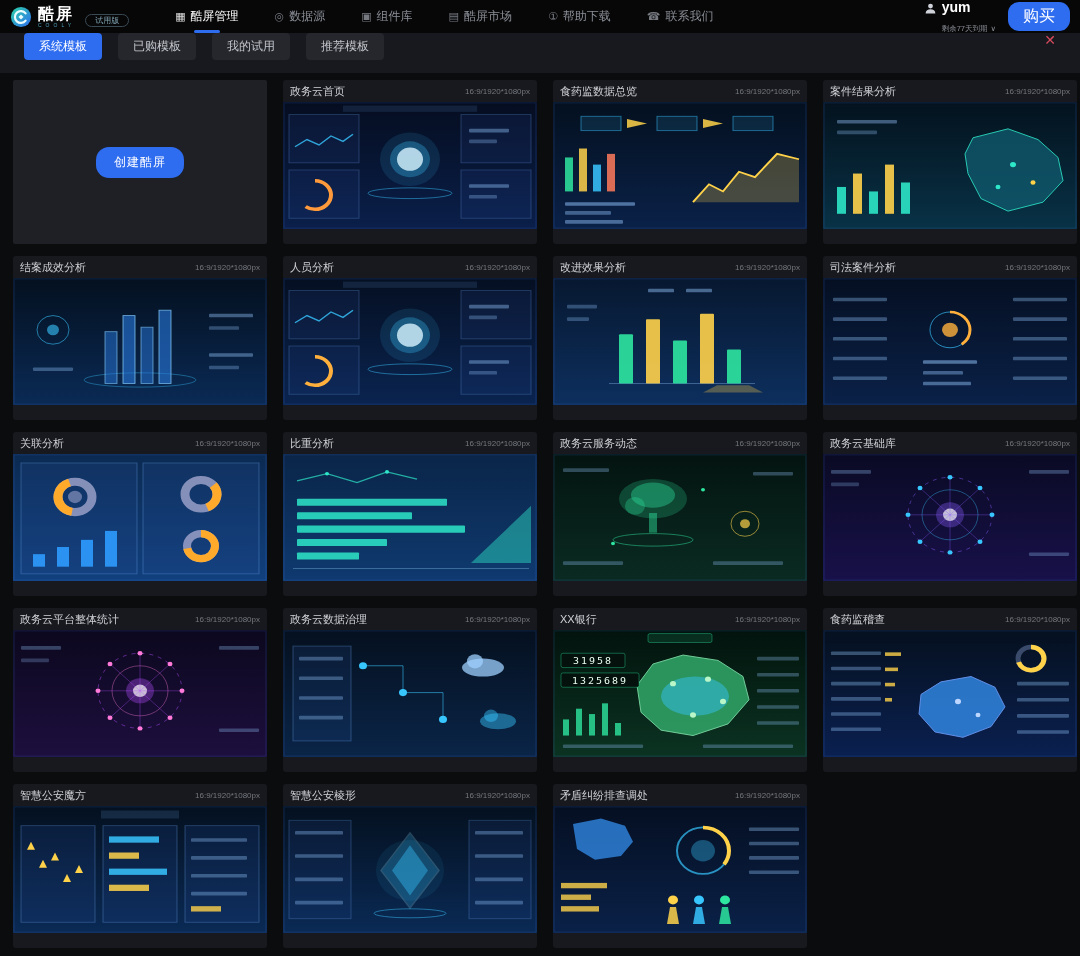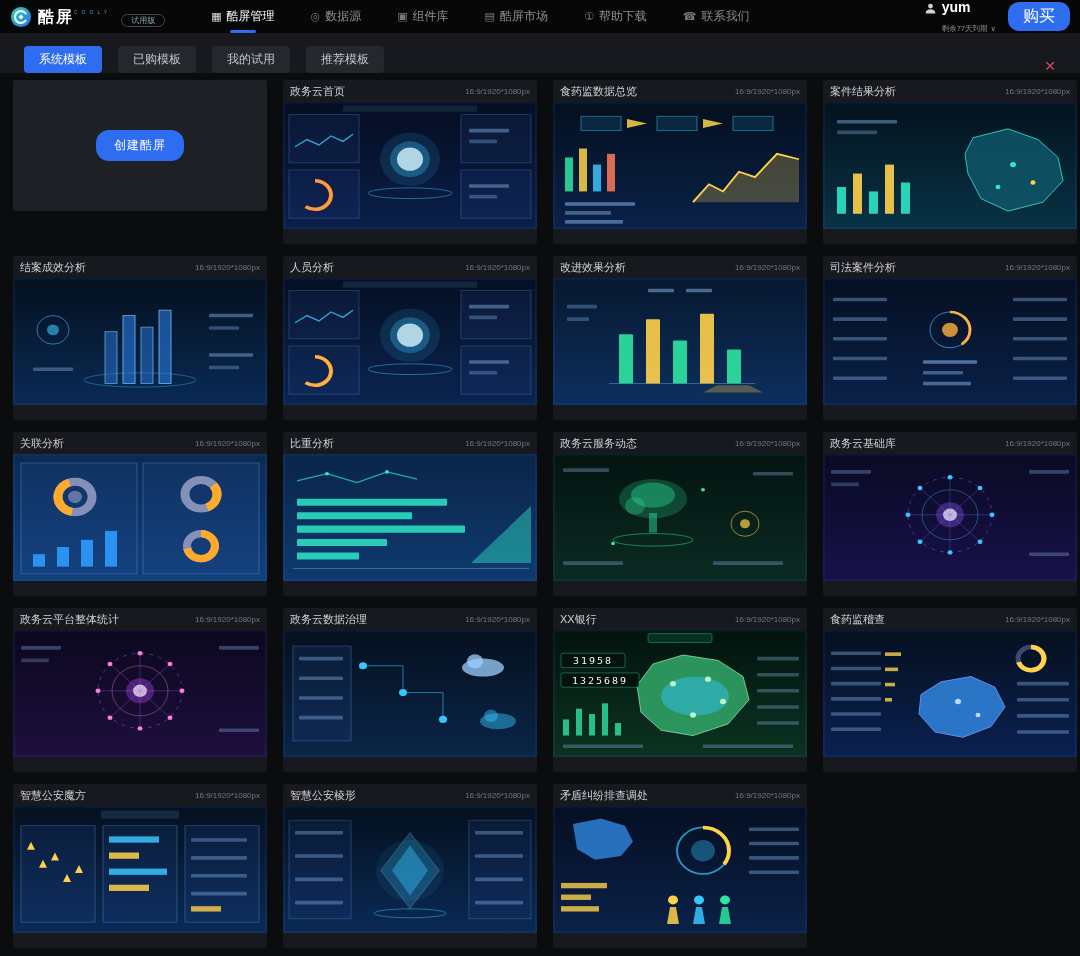--- a/index.html
+++ b/index.html
@@ -1,44 +1,44 @@
 <!DOCTYPE html>
 <html><head>
 <meta charset="utf-8">
 <style>
   html,body{margin:0;padding:0;background:#0b0c0e;width:1080px;height:956px;overflow:hidden;
     font-family:"Liberation Sans","DejaVu Sans",sans-serif;color:#ddd;-webkit-font-smoothing:antialiased;}
   
   .navbar{height:33px;background:#070708;display:flex;align-items:center;padding:0 10px;}
   .logo-group{display:flex;align-items:center;gap:6px;}
   .logo-mark{width:22px;height:22px;flex:0 0 auto;}
-  .logo-col{display:flex;flex-direction:row;line-height:1;}
+  .logo-col{display:flex;flex-direction:column;line-height:1;}
   .logo-text{font-size:16px;font-weight:bold;color:#fff;letter-spacing:2px;}
   .logo-sub{font-size:5px;letter-spacing:4px;color:#4e9fb8;margin-top:1px;}
   .trial-badge{border:1px solid #3a4a55;color:#7fa2b0;font-size:8px;padding:0 9px;border-radius:9px;margin-left:4px;margin-top:8px;text-align:center;}
   .main-nav{display:flex;gap:36px;margin-left:46px;height:33px;}
   .nav-item{display:flex;align-items:center;gap:5px;font-size:12px;color:#8a8e96;cursor:pointer;position:relative;height:33px;}
   .nav-item .glyph{font-size:11px;opacity:.85;}
   .nav-item.active{color:#fff;}
   .nav-item .active-underline{position:absolute;bottom:0;left:50%;transform:translateX(-50%);width:26px;height:3px;border-radius:2px;background:#2e6cf0;}
   .nav-right{margin-left:auto;display:flex;align-items:center;gap:12px;}
   .user-block{display:flex;align-items:flex-start;gap:5px;cursor:pointer;}
   .avatar-icon{width:13px;height:13px;margin-top:2px;}
   .user-texts{display:flex;flex-direction:column;line-height:1.15;}
   .user-name{font-size:14px;color:#fff;font-weight:bold;}
   .user-plan{font-size:7.5px;color:#8a8e96;display:flex;align-items:center;gap:3px;margin-top:10px;}
   .buy-btn{background:#2e6cf0;color:#fff;font-size:16px;border:none;border-radius:11px;padding:4px 15px;cursor:pointer;}
   
-  .filter-bar{height:40px;background:#17191e;display:flex;align-items:flex-end;padding:0 24px;gap:16px;}
+  .filter-bar{height:40px;background:#17191e;display:flex;align-items:flex-start;padding:0 24px;gap:16px;}
   .tab{font-size:12px;color:#c3c6cc;background:#25272d;padding:5px 15px;border-radius:4px;cursor:pointer;}
   .tab.active{background:#2e6cf0;color:#fff;}
   .close-btn{margin-left:auto;color:#d84b5e;font-size:14px;font-weight:bold;cursor:pointer;line-height:1;}
   
   .grid{display:grid;grid-template-columns:repeat(4,254px);gap:12px 16px;padding:7px 13px;}
-  .create-cell{background:#1e2026;height:131px;border-radius:2px;display:flex;align-items:center;justify-content:center;}
+  .create-cell{background:#1e2026;height:164px;border-radius:2px;display:flex;align-items:center;justify-content:center;}
   .create-btn{background:#2e6cf0;color:#fff;border:none;border-radius:13px;padding:7px 18px;font-size:12px;cursor:pointer;letter-spacing:1px;}
   .card{background:#18191e;height:164px;border-radius:3px;overflow:hidden;cursor:pointer;}
   .card-head{height:22px;display:flex;align-items:center;justify-content:space-between;padding:0 7px;}
   .card-title{font-size:11px;color:#cfd1d6;white-space:nowrap;overflow:hidden;}
   .card-size{font-size:8px;color:#75787f;white-space:nowrap;}
   .card-thumb{height:127px;}
   .card-thumb svg{display:block;width:100%;height:100%;}
 </style>
 </head>
 <body>

